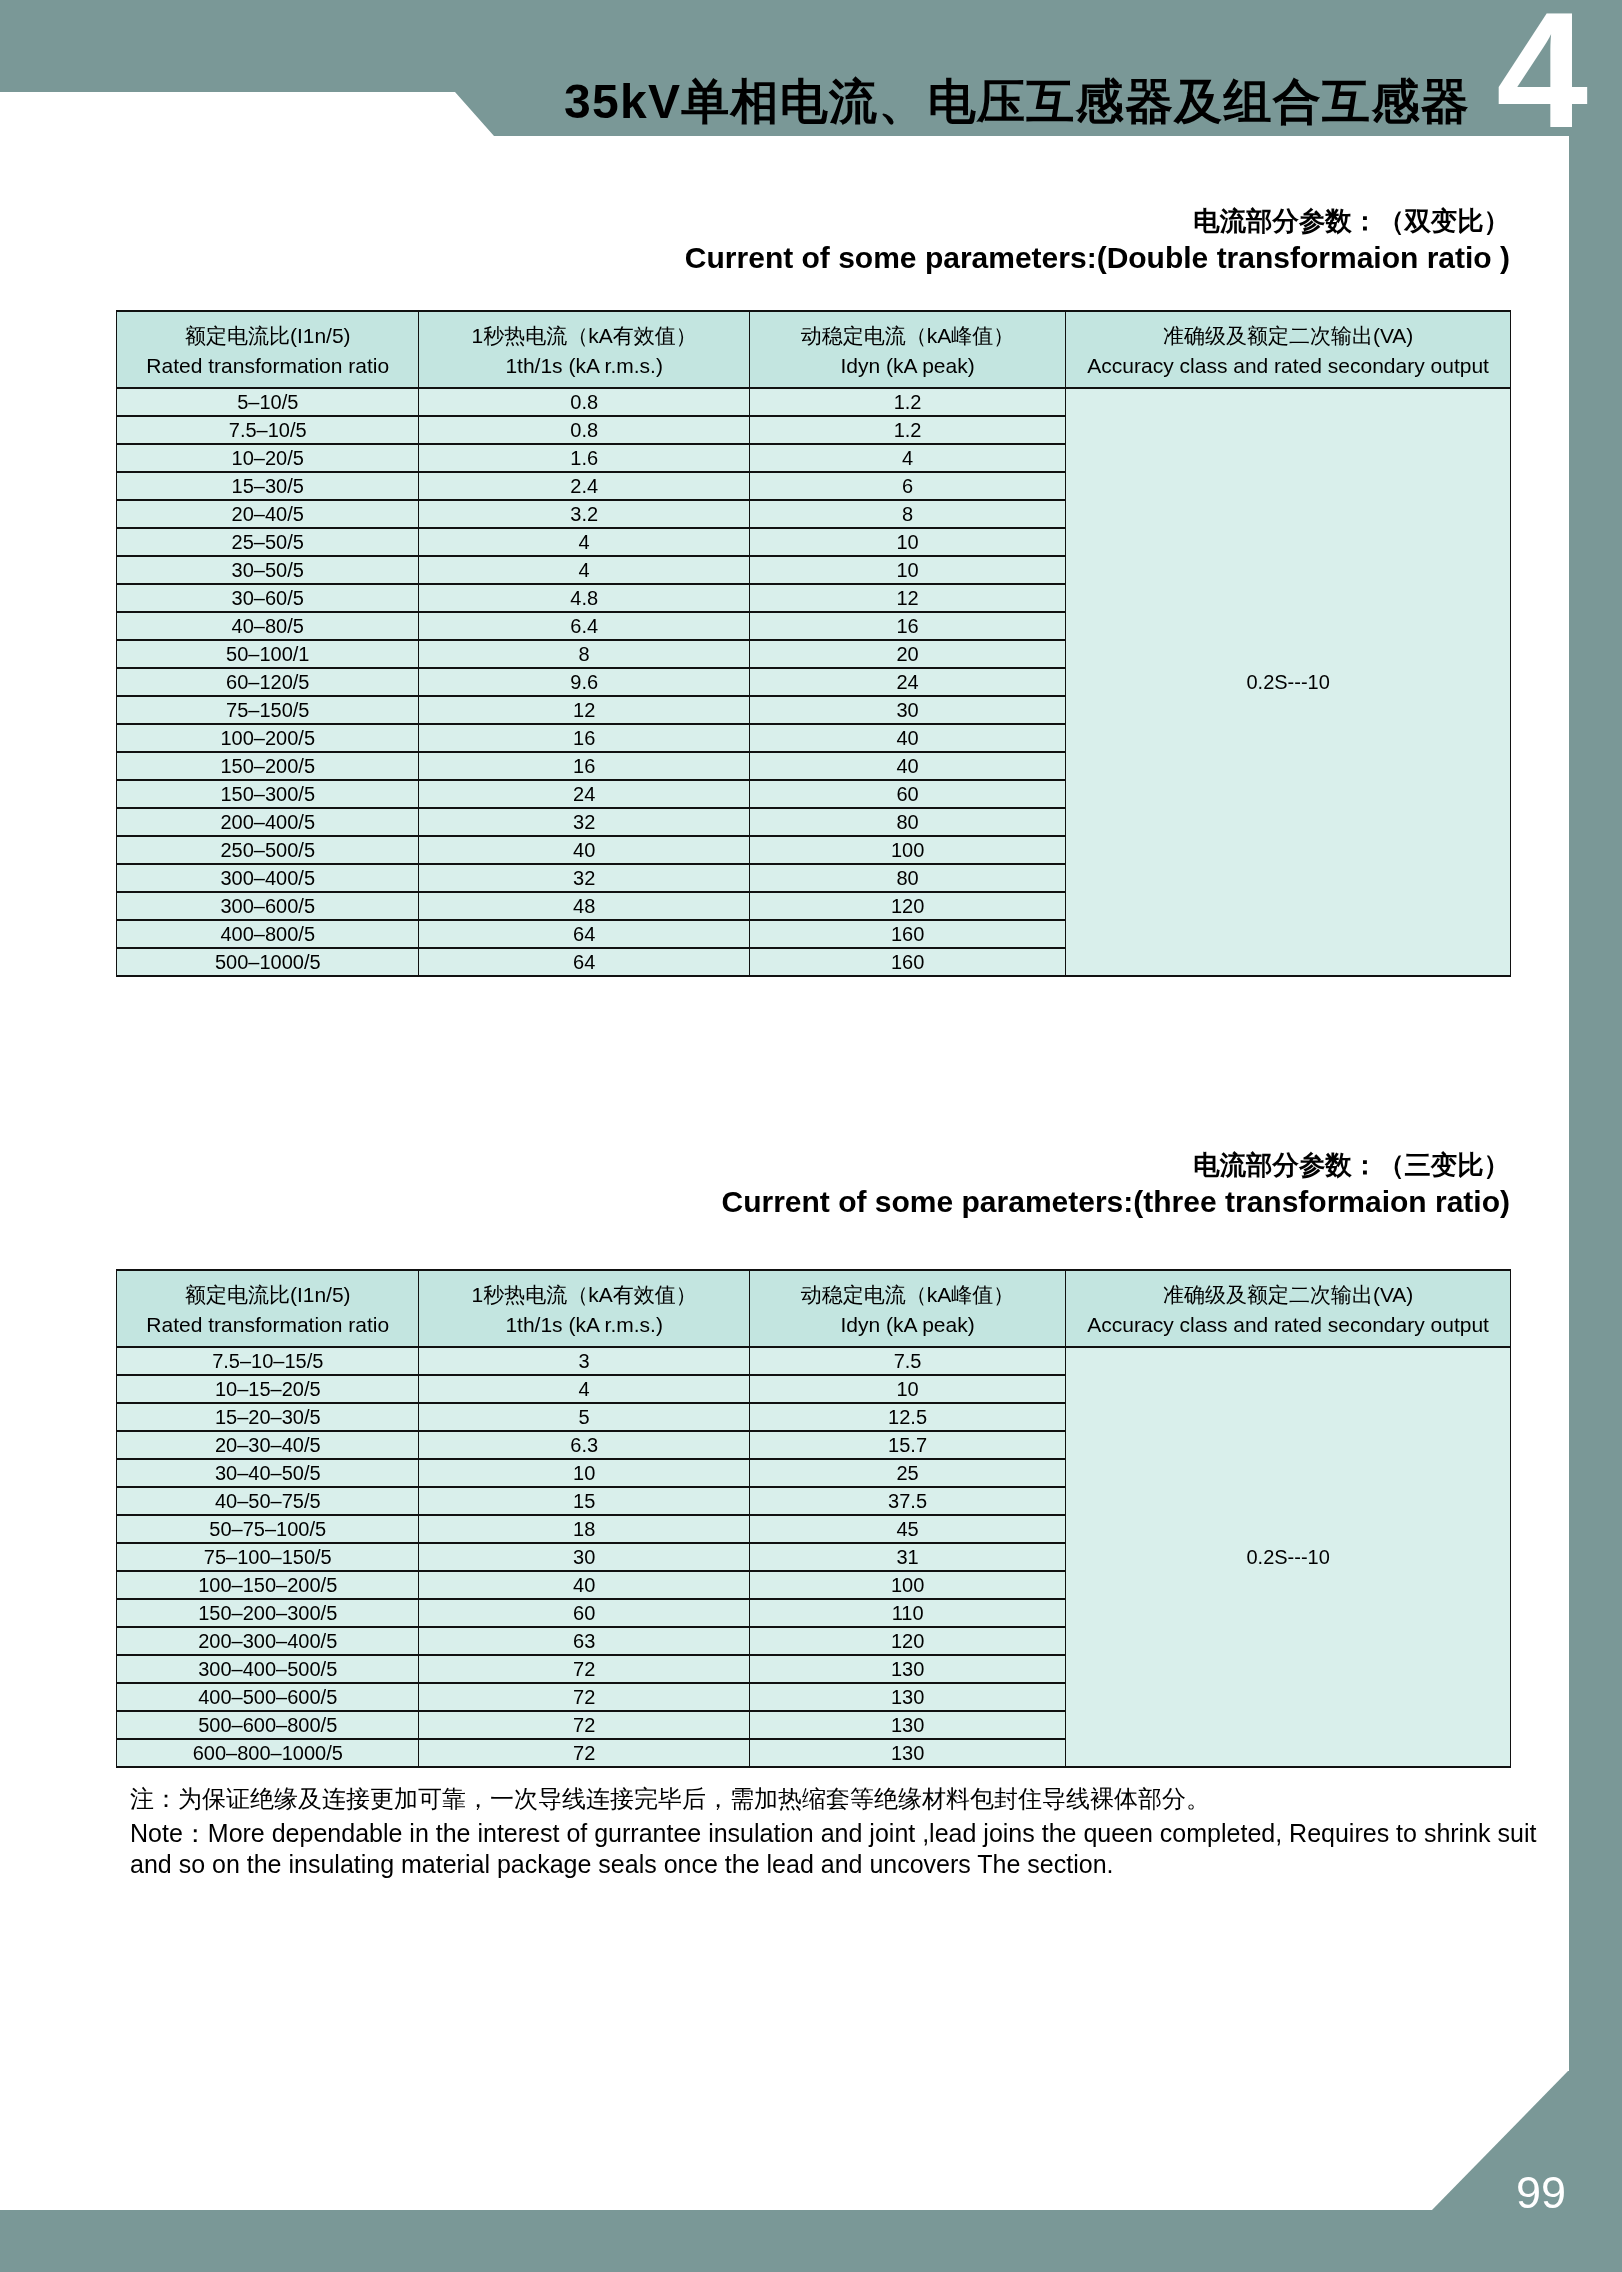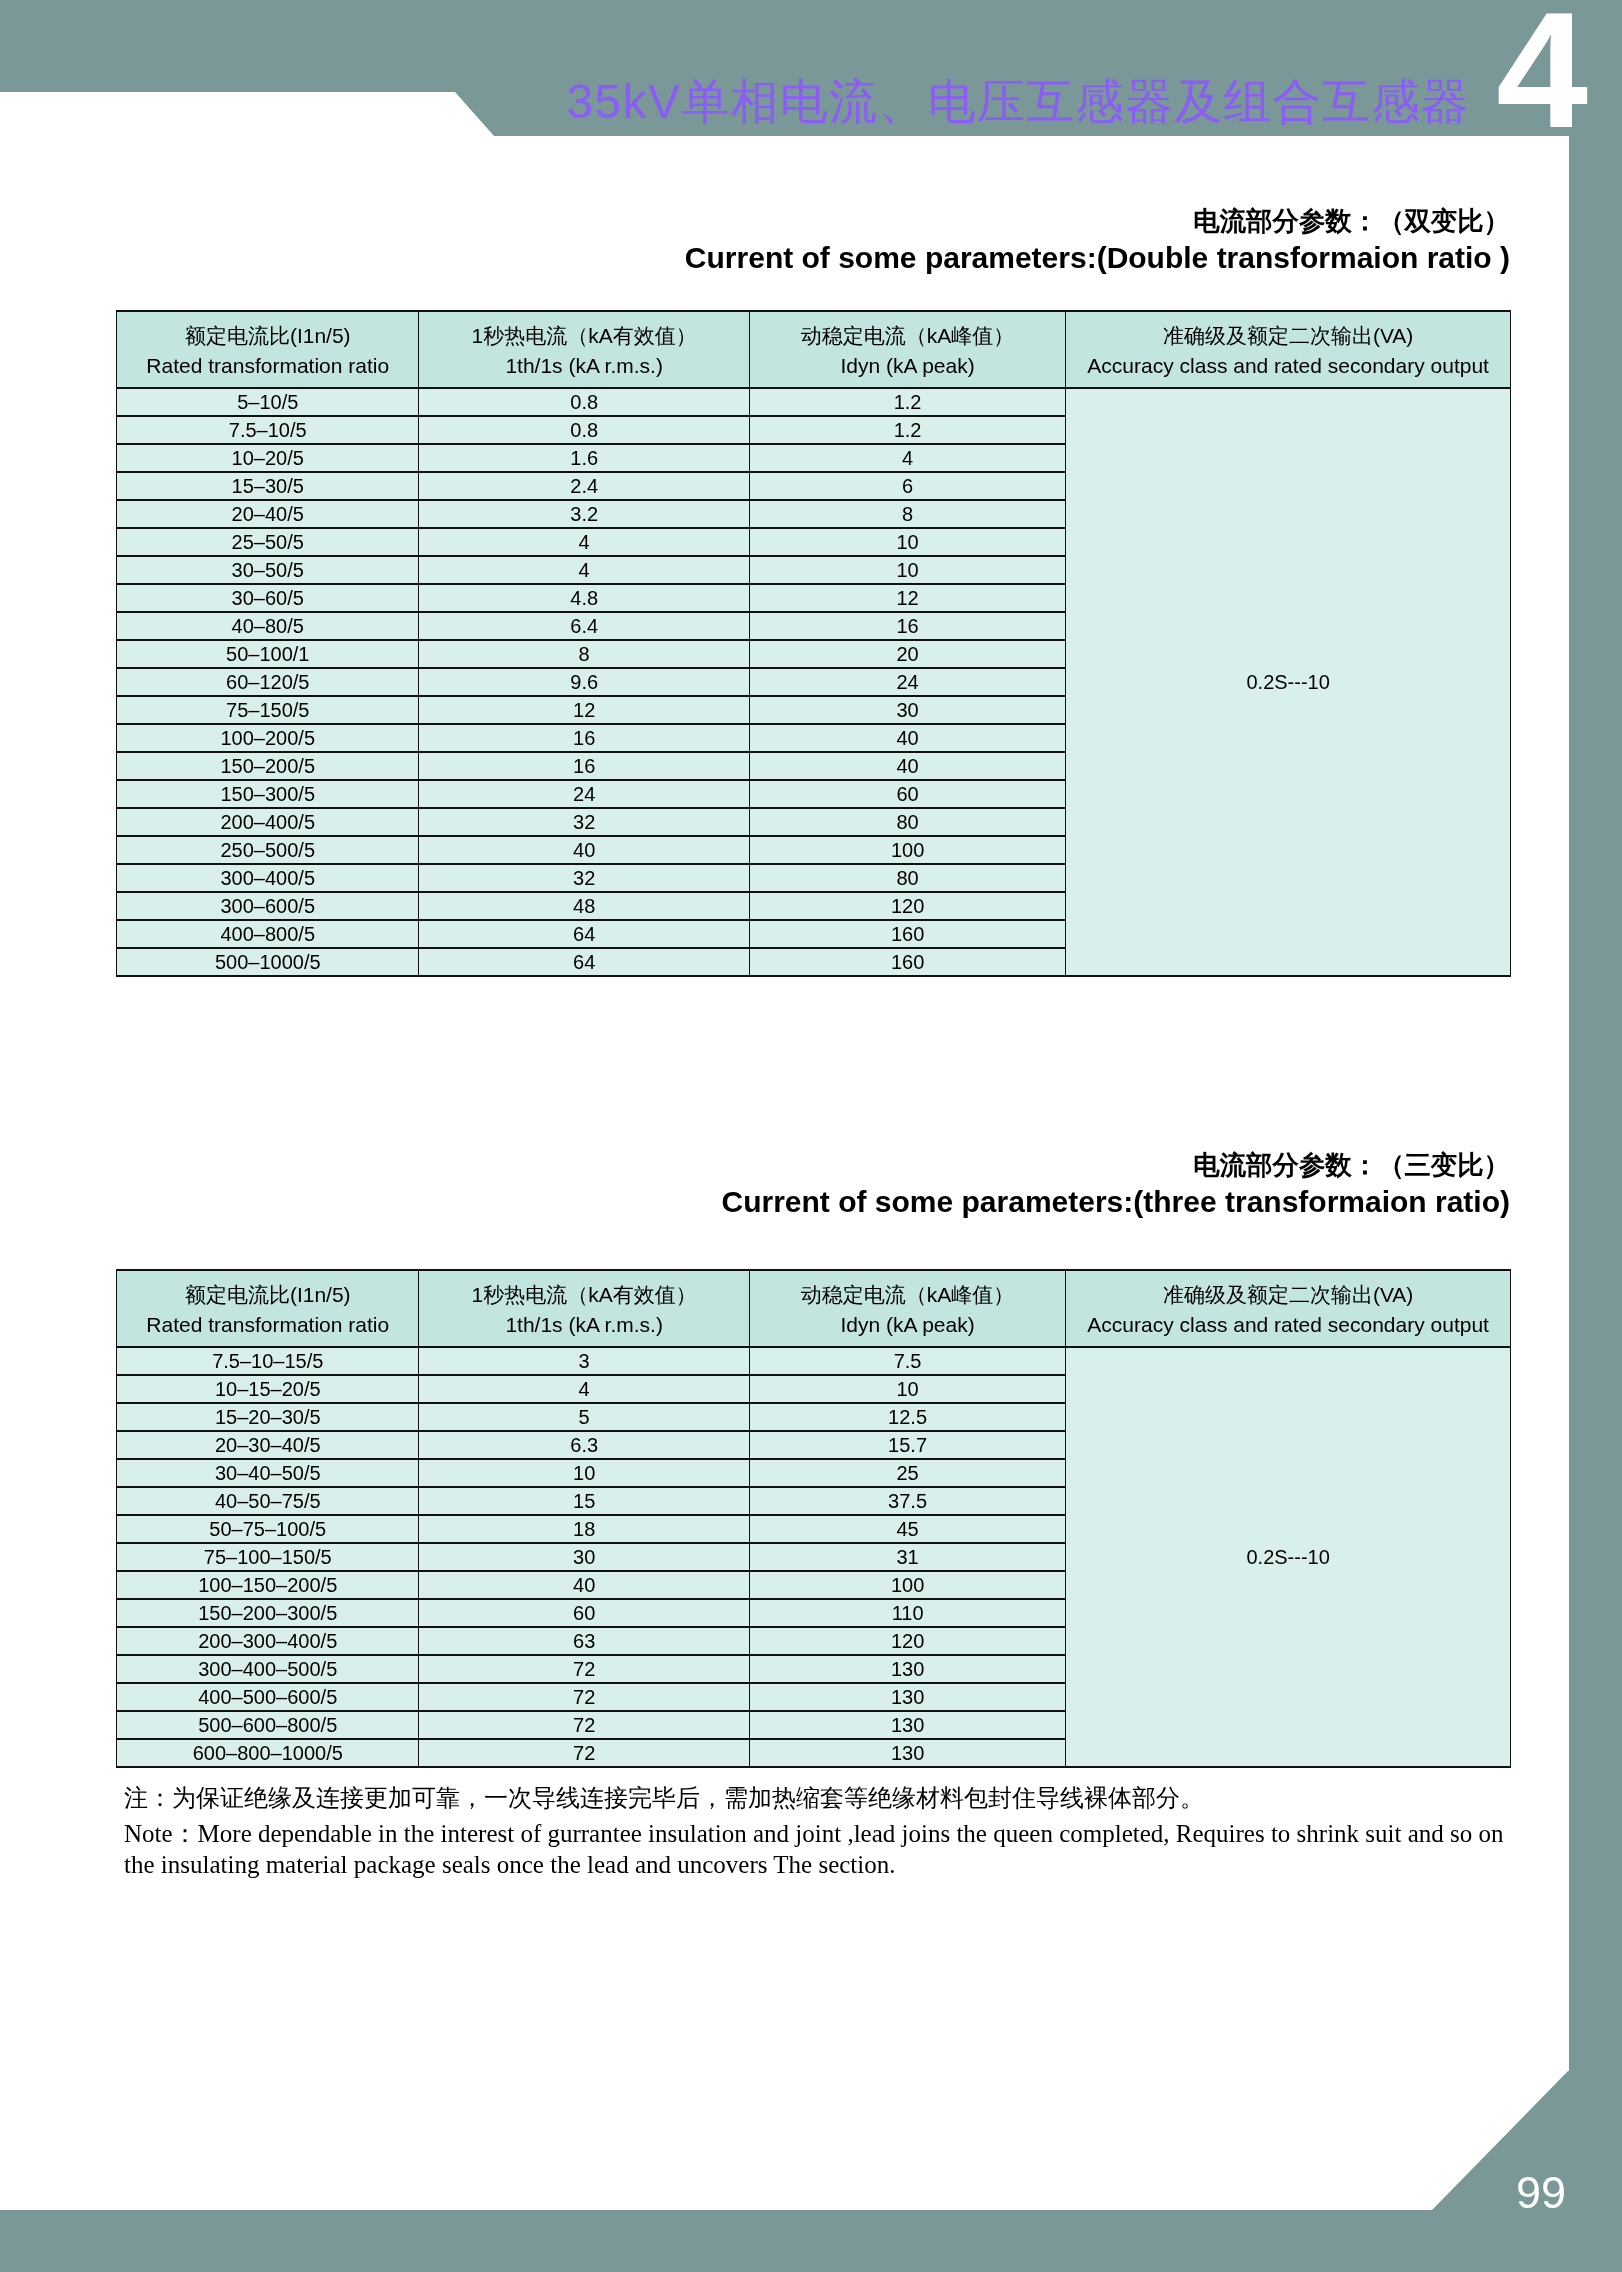--- a/index.html
+++ b/index.html
@@ -28,21 +28,21 @@
     position:absolute; left:1431px; top:2071px; width:191px; height:140px;
     background:#7a9897;
     clip-path:polygon(137px 0,191px 0,191px 140px,0 140px);
   }
   .footer-band{
     position:absolute; left:0; top:2210px; width:1622px; height:63px;
     background:#7a9897;
   }
   .header-title{
     position:absolute; top:78px; right:152px;
-    color:#8b5cf6; font-size:48px; font-weight:normal;
+    color:#000000; font-size:48px; font-weight:bold;
     letter-spacing:1.3px; line-height:1; white-space:nowrap;
   }
   .chapter-number{
     position:absolute; top:-12px; right:34px;
     color:#ffffff; font-size:165px; font-weight:bold; line-height:1;
   }
   .page-number{
     position:absolute; top:2170px; right:56px;
     color:#ffffff; font-size:45px; line-height:1;
   }
@@ -73,21 +73,21 @@
     border-bottom-width:2.6px;
   }
   .data-table thead .th-zh{ font-size:21px; line-height:1.5; }
   .data-table thead .th-en{ font-size:21px; line-height:1.3; }
   .data-table tbody td{
     background:#d9efeb; height:26px; line-height:1;
   }
   .data-table .accuracy-cell{ font-size:20px; }
   
   .notes{
-    position:absolute; left:124px; top:1783px; width:1415px; color:#000;font-family:Liberation Serif, serif;
+    position:absolute; left:130px; top:1783px; width:1415px; color:#000;
   }
   .notes .zh{ font-size:24px; line-height:1.3; margin:0 0 4px 0; }
   .notes .en{ font-size:25px; line-height:1.25; margin:0; }
 </style>
 </head>
 <body>
 
 <div class="page">
 
   <div class="header-band"></div>

